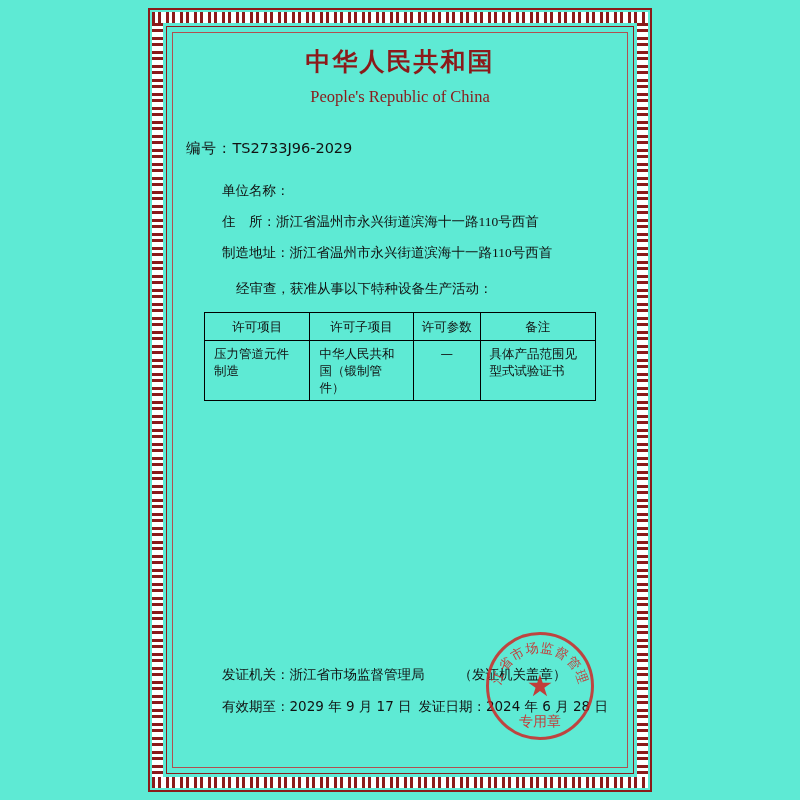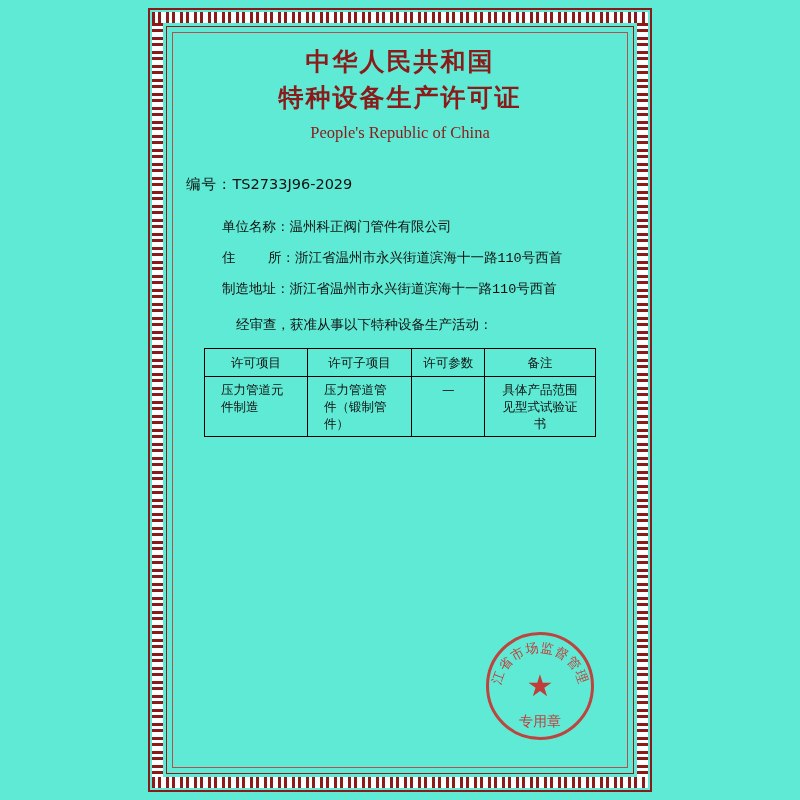--- a/index.html
+++ b/index.html
@@ -122,21 +122,21 @@
 
   .field-list {
     margin-top: 24px;
     padding-left: 36px;
     padding-right: 10px;
   }
   .field-row {
     display: flex;
     align-items: baseline;
     font-size: 13.5px;
-    font-family: Liberation Mono, monospace;
+    font-family: Liberation Serif, serif;
     margin-bottom: 13px;
     color: #111;
   }
   .field-label {
     white-space: pre;
     flex: 0 0 auto;
   }
   .field-value {
     flex: 1 1 auto;
     letter-spacing: 0px;
@@ -154,33 +154,33 @@
   table.scope {
     margin: 14px auto 0 auto;
     border-collapse: collapse;
     width: 392px;
     font-family: "DejaVu Sans", sans-serif;
     font-size: 12.5px;
     color: #111;
   }
   table.scope th, table.scope td {
     border: 1px solid #000000;
-    padding: 4px 16px;
+    padding: 4px 9px;
     vertical-align: top;
     line-height: 17px;
   }
   table.scope th {
     text-align: center;
     font-weight: normal;
     padding: 5px 4px;
   }
   .col-1 { width: 116px; }
   .col-2 { width: 108px; }
   .col-3 { width: 62px; }
-  .col-4 { width: 130px; text-align: center; }
+  .col-4 { width: 130px; }
   td.center { text-align: center; }
 
   
   .footer {
     position: absolute;
     left: 0;
     bottom: 24px;
     width: 428px;
     font-family: "DejaVu Sans", sans-serif;
     font-size: 13.5px;
@@ -256,31 +256,29 @@
 <div class="certificate">
 
   <div class="frame-outer"></div>
   <div class="frame-band"></div>
   <div class="frame-inner"></div>
   <div class="frame-inner2"></div>
 
   <div class="content">
 
     <div class="title-zh">中华人民共和国</div>
-    <div class="title-zh line2">特种设备生产许可证</div>
     <div class="title-en">People's Republic of China</div>
 
     <div class="serial-row">
       <span class="serial-label">编号：</span><span class="serial-value">TS2733J96-2029</span>
     </div>
 
     <div class="field-list">
       <div class="field-row">
         <span class="field-label">单位名称：</span>
-        <span class="field-value">温州科正阀门管件有限公司</span>
       </div>
       <div class="field-row">
         <span class="field-label">住    所：</span>
         <span class="field-value">浙江省温州市永兴街道滨海十一路110号西首</span>
       </div>
       <div class="field-row">
         <span class="field-label">制造地址：</span>
         <span class="field-value">浙江省温州市永兴街道滨海十一路110号西首</span>
       </div>
     </div>
@@ -292,27 +290,41 @@
         <tr>
           <th class="col-1">许可项目</th>
           <th class="col-2">许可子项目</th>
           <th class="col-3">许可参数</th>
           <th class="col-4">备注</th>
         </tr>
       </thead>
       <tbody>
         <tr>
           <td class="col-1">压力管道元件制造</td>
-          <td class="col-2">压力管道管件（锻制管件）</td>
+          <td class="col-2">中华人民共和国（锻制管件）</td>
           <td class="col-3 center">—</td>
           <td class="col-4">具体产品范围见型式试验证书</td>
         </tr>
       </tbody>
     </table>
 
+    <div class="footer">
+      <div class="footer-row">
+        <span class="seg">发证机关：</span>
+        <span class="seg">浙江省市场监督管理局</span>
+        <span class="seg footer-issue-note">（发证机关盖章）</span>
+      </div>
+      <div class="footer-row">
+        <span class="seg">有效期至：</span>
+        <span class="seg">2029 年 9 月 17 日</span>
+        <span class="spacer"></span>
+        <span class="seg">发证日期：</span>
+        <span class="seg">2024 年 6 月 28 日</span>
+      </div>
+    </div>
 
   </div>
 
   <div class="seal">
     <div class="ring"></div>
     <svg width="108" height="108" viewBox="0 0 108 108">
       <defs>
         <path id="sealArc" d="M 14,60 A 40,40 0 1 1 94,60"></path>
       </defs>
       <text>

